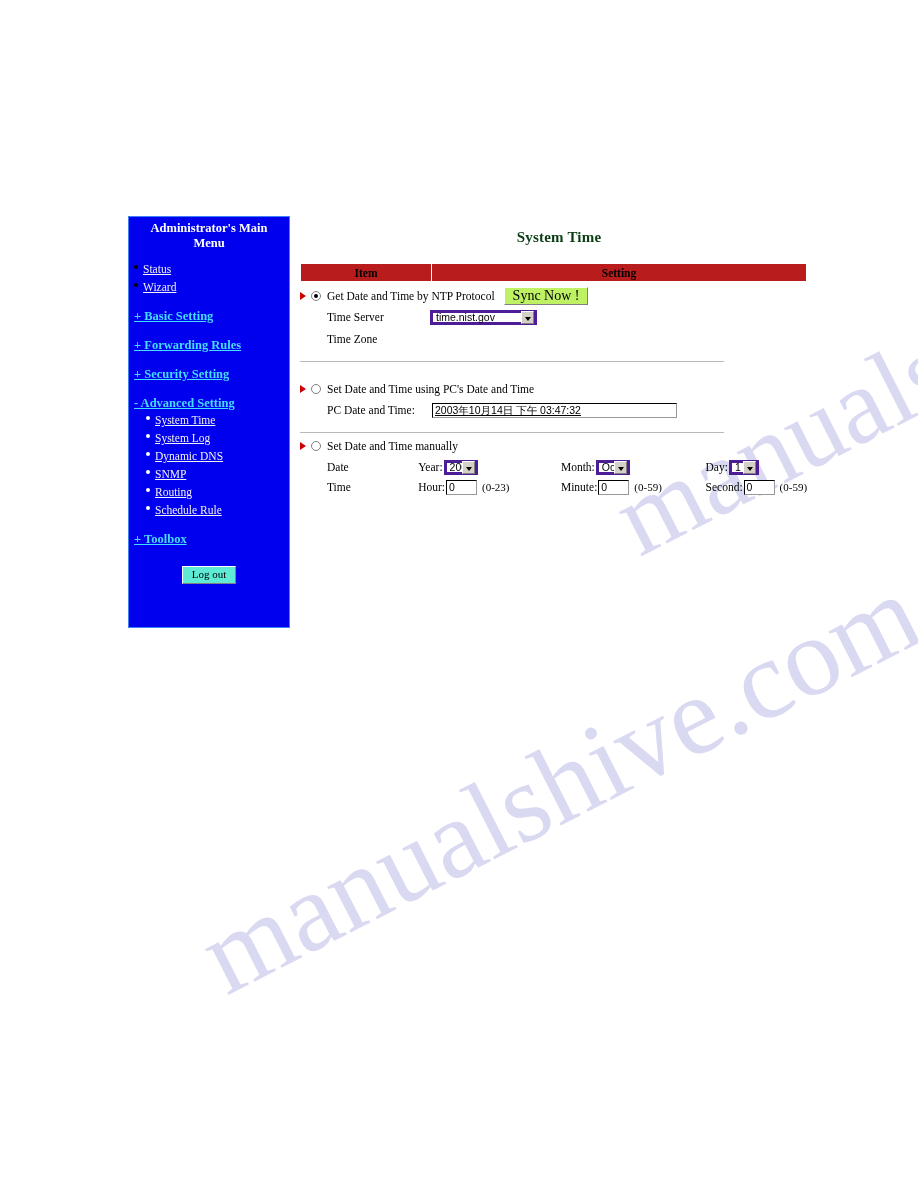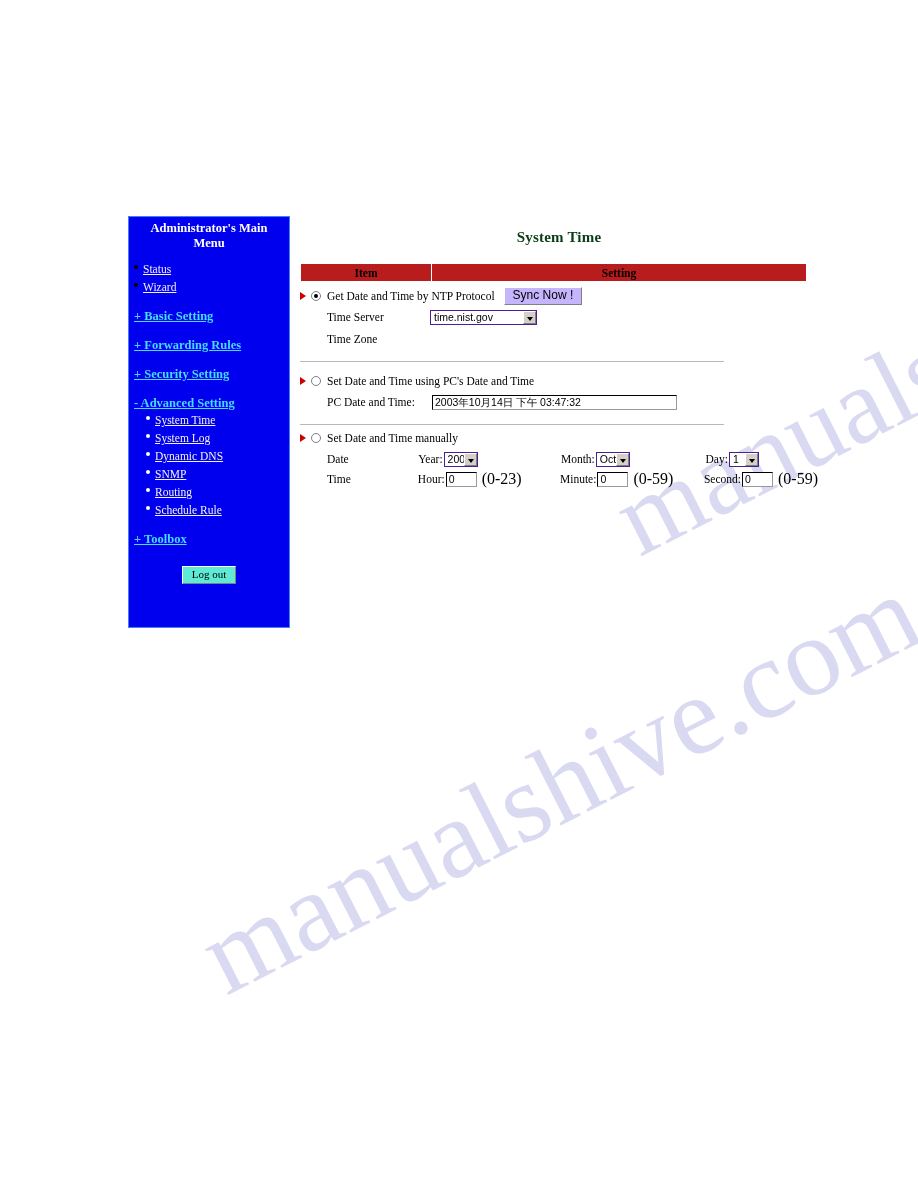--- a/index.html
+++ b/index.html
@@ -201,24 +201,24 @@
     background: #000000;
   }
   .opt-label {
     font-family: "Liberation Serif", serif;
     font-size: 11.5px;
     color: #000000;
     white-space: nowrap;
   }
 
   .pushbtn {
-    font-family: Liberation Sans, sans-serif;
-    font-size: 12px;
-    color: #000000;
-    background: #c4b5fd;
+    font-family: Liberation Serif, serif;
+    font-size: 14px;
+    color: #000000;
+    background: #bef264;
     border-top: 1px solid #ffffff;
     border-left: 1px solid #ffffff;
     border-right: 1px solid #808080;
     border-bottom: 1px solid #808080;
     padding: 1px 8px 2px 8px;
     line-height: 13px;
     display: inline-block;
     white-space: nowrap;
   }
   #sync-btn { margin-left: 9px; }
@@ -234,21 +234,21 @@
     font-size: 11.5px;
     color: #000000;
     white-space: nowrap;
   }
   .indent-1 { padding-left: 27px; width: 130px; box-sizing: border-box; }
 
   .selectbox {
     display: inline-flex;
     align-items: center;
     background: #ffffff;
-    border: 1px solid #4c1d95;
+    border: 3px solid #4c1d95;
     height: 15px;
     box-sizing: border-box;
     font-family: "Liberation Sans", sans-serif;
     font-size: 10.5px;
     color: #000000;
     position: relative;
   }
   .selectbox .txt {
     padding: 0 3px;
     flex: 1 1 auto;
@@ -290,21 +290,21 @@
     box-sizing: border-box;
     font-family: "Liberation Sans", sans-serif;
     font-size: 10.5px;
     color: #000000;
     line-height: 13px;
     padding: 0 2px;
     display: inline-block;
     overflow: hidden;
     white-space: nowrap;
   }
-  #pcdate-box { width: 245px; }
+  #pcdate-box { width: 245px; text-decoration: underline; }
 
   .sep-line {
     border-bottom: 1px solid #b8b8b8;
     height: 0;
   }
 
   .datetime-grid {
     margin-top: 2px;
   }
   .dt-line {
@@ -327,21 +327,21 @@
     font-size: 11.5px;
     white-space: nowrap;
   }
   .dt-cell .cap { margin-right: 1px; }
   .cell-a { width: 131px; }
   .cell-b { width: 133px; }
   .cell-c { width: 120px; }
   .small-select { width: 34px; }
   .day-select { width: 30px; }
   .num-input { width: 31px; }
-  .range { margin-left: 5px; font-family: "Liberation Serif", serif; font-size: 16px; }
+  .range { margin-left: 5px; font-family: "Liberation Serif", serif; font-size: 11px; }
 
   #button-row {
     margin-top: 13px;
     padding-left: 2px;
   }
   #button-row .pushbtn { margin-right: 5px; }
 </style>
 </head>
 <body>
 
@@ -450,21 +450,21 @@
       </span>
     </div>
 
     <div class="field-row">
       <span class="field-label indent-1">Time Zone</span>
     </div>
   </div>
 
   <div class="sep-line" style="width:424px; margin-top:12px;"></div>
 
-  <div class="rowblock" style="margin-top:9px;">
+  <div class="rowblock" style="margin-top:17px;">
     <div class="opt-row">
       <span class="arrow"></span>
       <span class="radio"></span>
       <span class="opt-label">Set Date and Time using PC's Date and Time</span>
     </div>
 
     <div class="field-row">
       <span class="field-label indent-1" style="width:132px;">PC Date and Time:</span>
       <span class="textbox" id="pcdate-box">2003年10月14日 下午 03:47:32</span>
     </div>

